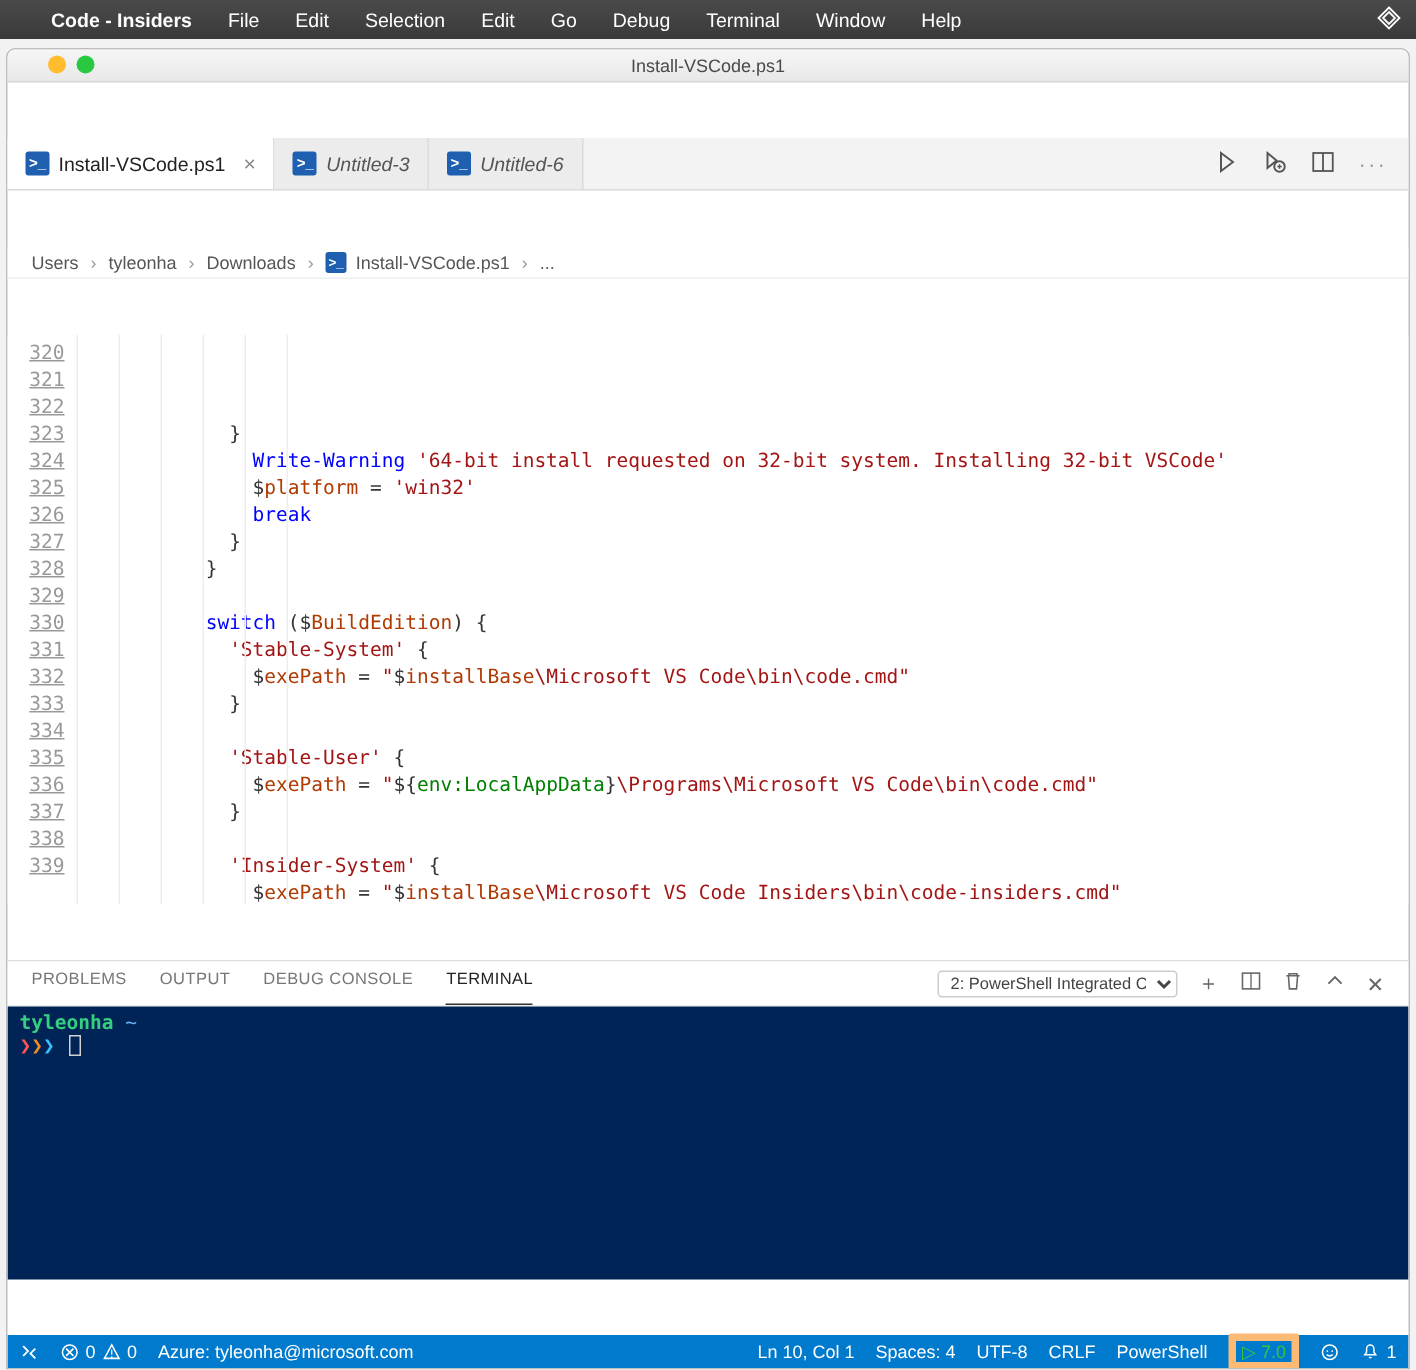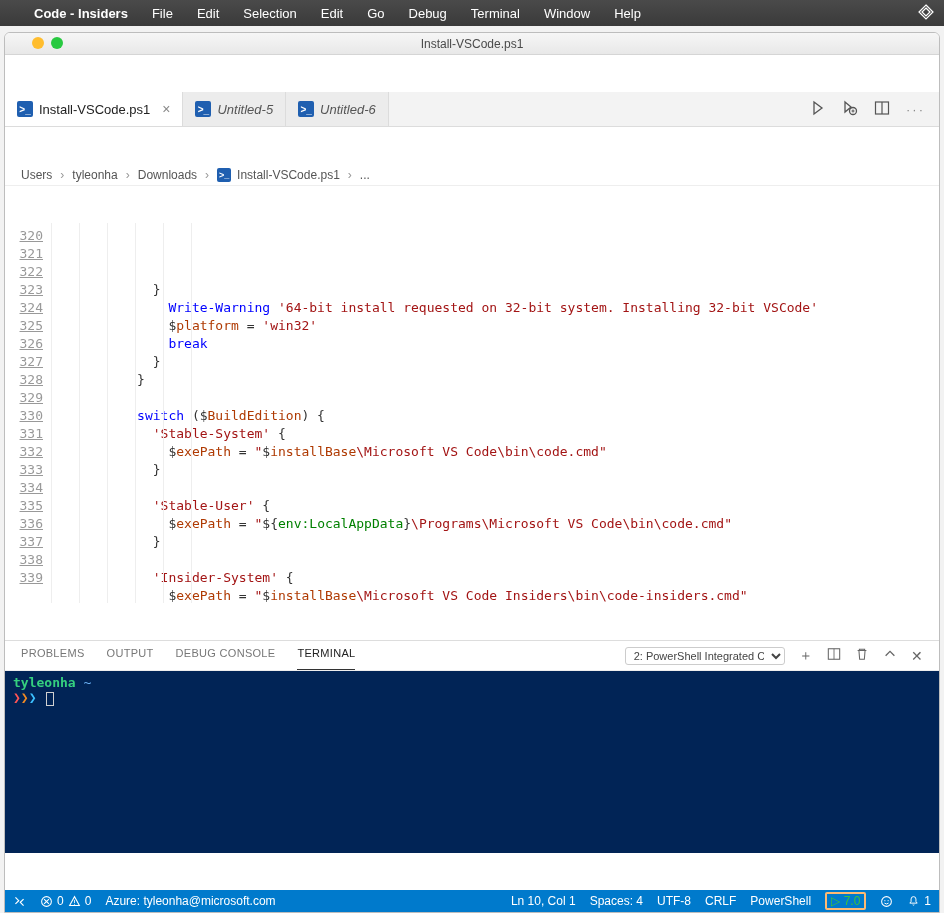--- a/index.html
+++ b/index.html
@@ -200,21 +200,21 @@
     background:var(--status-bg);
     color:#fff;
     font-size:12px;
     display:flex; align-items:center;
     padding:0 8px;
     gap:14px;
   }
   .statusbar .left, .statusbar .right { display:flex; align-items:center; gap:14px;}
   .statusbar .right { margin-left:auto;}
   .statusbar .chip { display:flex; align-items:center; gap:4px; cursor:pointer;}
-  .statusbar .ps-green { border:2px solid #fdba74; color:#3cc13c; padding:0 4px; border-radius:2px;}
+  .statusbar .ps-green { border:5px solid #fdba74; color:#3cc13c; padding:0 4px; border-radius:2px;}
   .statusbar svg {width:13px;height:13px;}
 </style>
 </head>
 <body>
 
 <div class="menubar">
   <span class="apple"></span>
   <span class="appname item">Code - Insiders</span>
   <span class="item">File</span>
   <span class="item">Edit</span>
@@ -247,21 +247,21 @@
   </div>
 
   <div class="tabs">
     <div class="tab active">
       <span class="ps-icon">&gt;_</span>
       <span>Install-VSCode.ps1</span>
       <span class="close">×</span>
     </div>
     <div class="tab">
       <span class="ps-icon">&gt;_</span>
-      <span>Untitled-5</span>
+      <span>Untitled-3</span>
     </div>
     <div class="tab">
       <span class="ps-icon">&gt;_</span>
       <span>Untitled-6</span>
     </div>
     <div class="actions">
       <span>
         <svg viewBox="0 0 16 16">
             <path d="M4 2 L12 8 L4 14 Z" fill="none" stroke="#555" stroke-width="1.3"></path>
           </svg>

